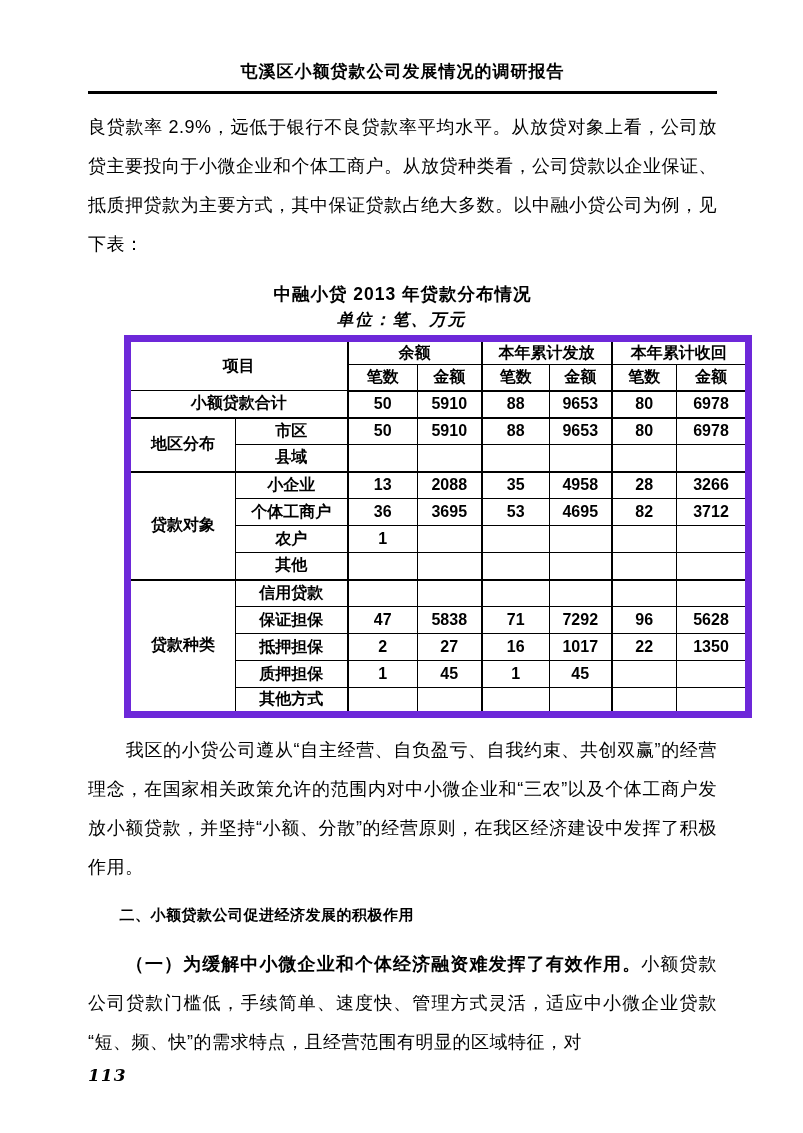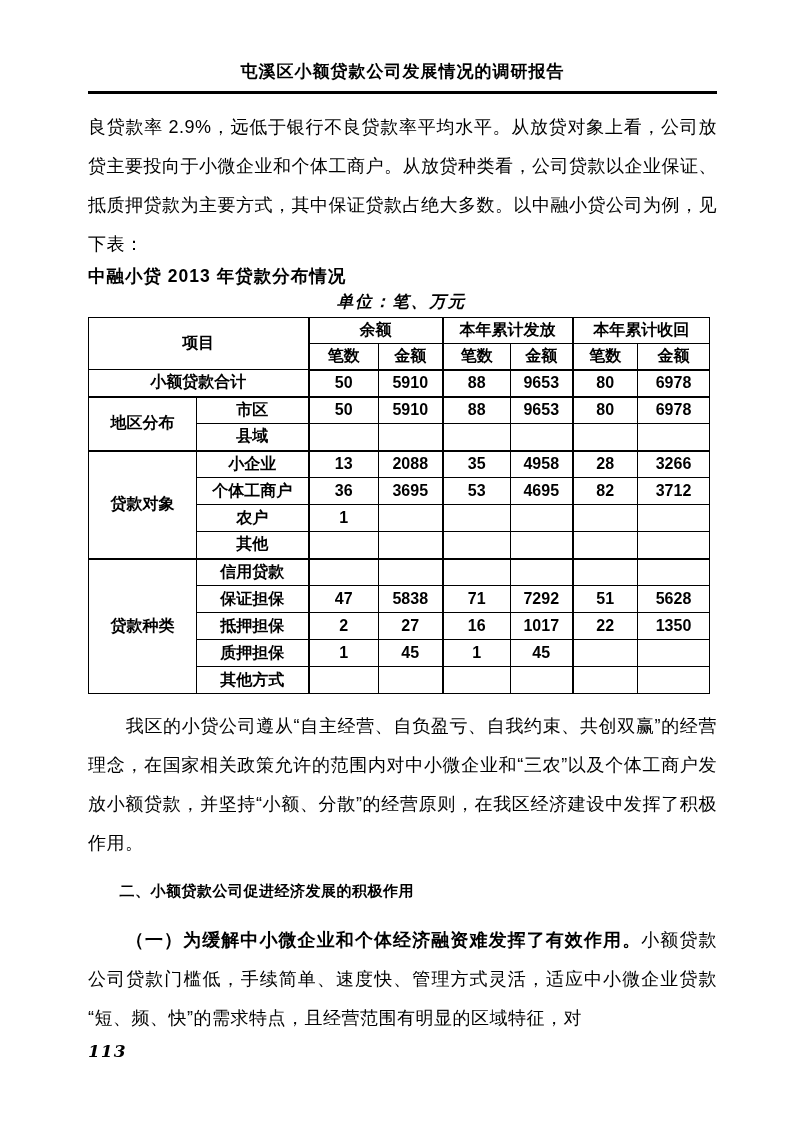--- a/index.html
+++ b/index.html
@@ -26,38 +26,40 @@
     font-size: 18px;
     font-weight: 500;
     line-height: 39px;
     text-align: justify;
     letter-spacing: 0.5px;
   }
   .para.first { margin-top: 14px; }
   .indent { text-indent: 2.1em; }
   .bold-lead { font-weight: 800; }
   .table-title {
-    margin-top: 0;
+    margin-top: 18px;
+    text-align: center;
     font-size: 17.5px;
     font-weight: 700;
     letter-spacing: 1px;
   }
   .table-unit {
     text-align: center;
     font-size: 16.5px;
     font-weight: 700;
     font-style: italic;
     letter-spacing: 2px;
     margin: 3px 2px 4px 0;
   }
   table.loan {
     border-collapse: collapse;
     table-layout: fixed;
     width: 621px;
-    border: 1px solid #6d28d9;
+    border: 7px solid #6d28d9;
+    margin-left: 36px;
   }
   table.loan th, table.loan td {
     border: 1px solid #000;
     text-align: center;
     vertical-align: middle;
     font-size: 16px;
     font-weight: 700;
     height: 27px;
     padding: 0;
     overflow: hidden;
@@ -204,21 +206,21 @@
           <td class="val sec-top"></td>
           <td class="val grp sec-top"></td>
           <td class="val sec-top"></td>
         </tr>
         <tr>
           <td class="label">保证担保</td>
           <td class="val grp">47</td>
           <td class="val">5838</td>
           <td class="val grp">71</td>
           <td class="val">7292</td>
-          <td class="val grp">51</td>
+          <td class="val grp">96</td>
           <td class="val">5628</td>
         </tr>
         <tr>
           <td class="label">抵押担保</td>
           <td class="val grp">2</td>
           <td class="val">27</td>
           <td class="val grp">16</td>
           <td class="val">1017</td>
           <td class="val grp">22</td>
           <td class="val">1350</td>

